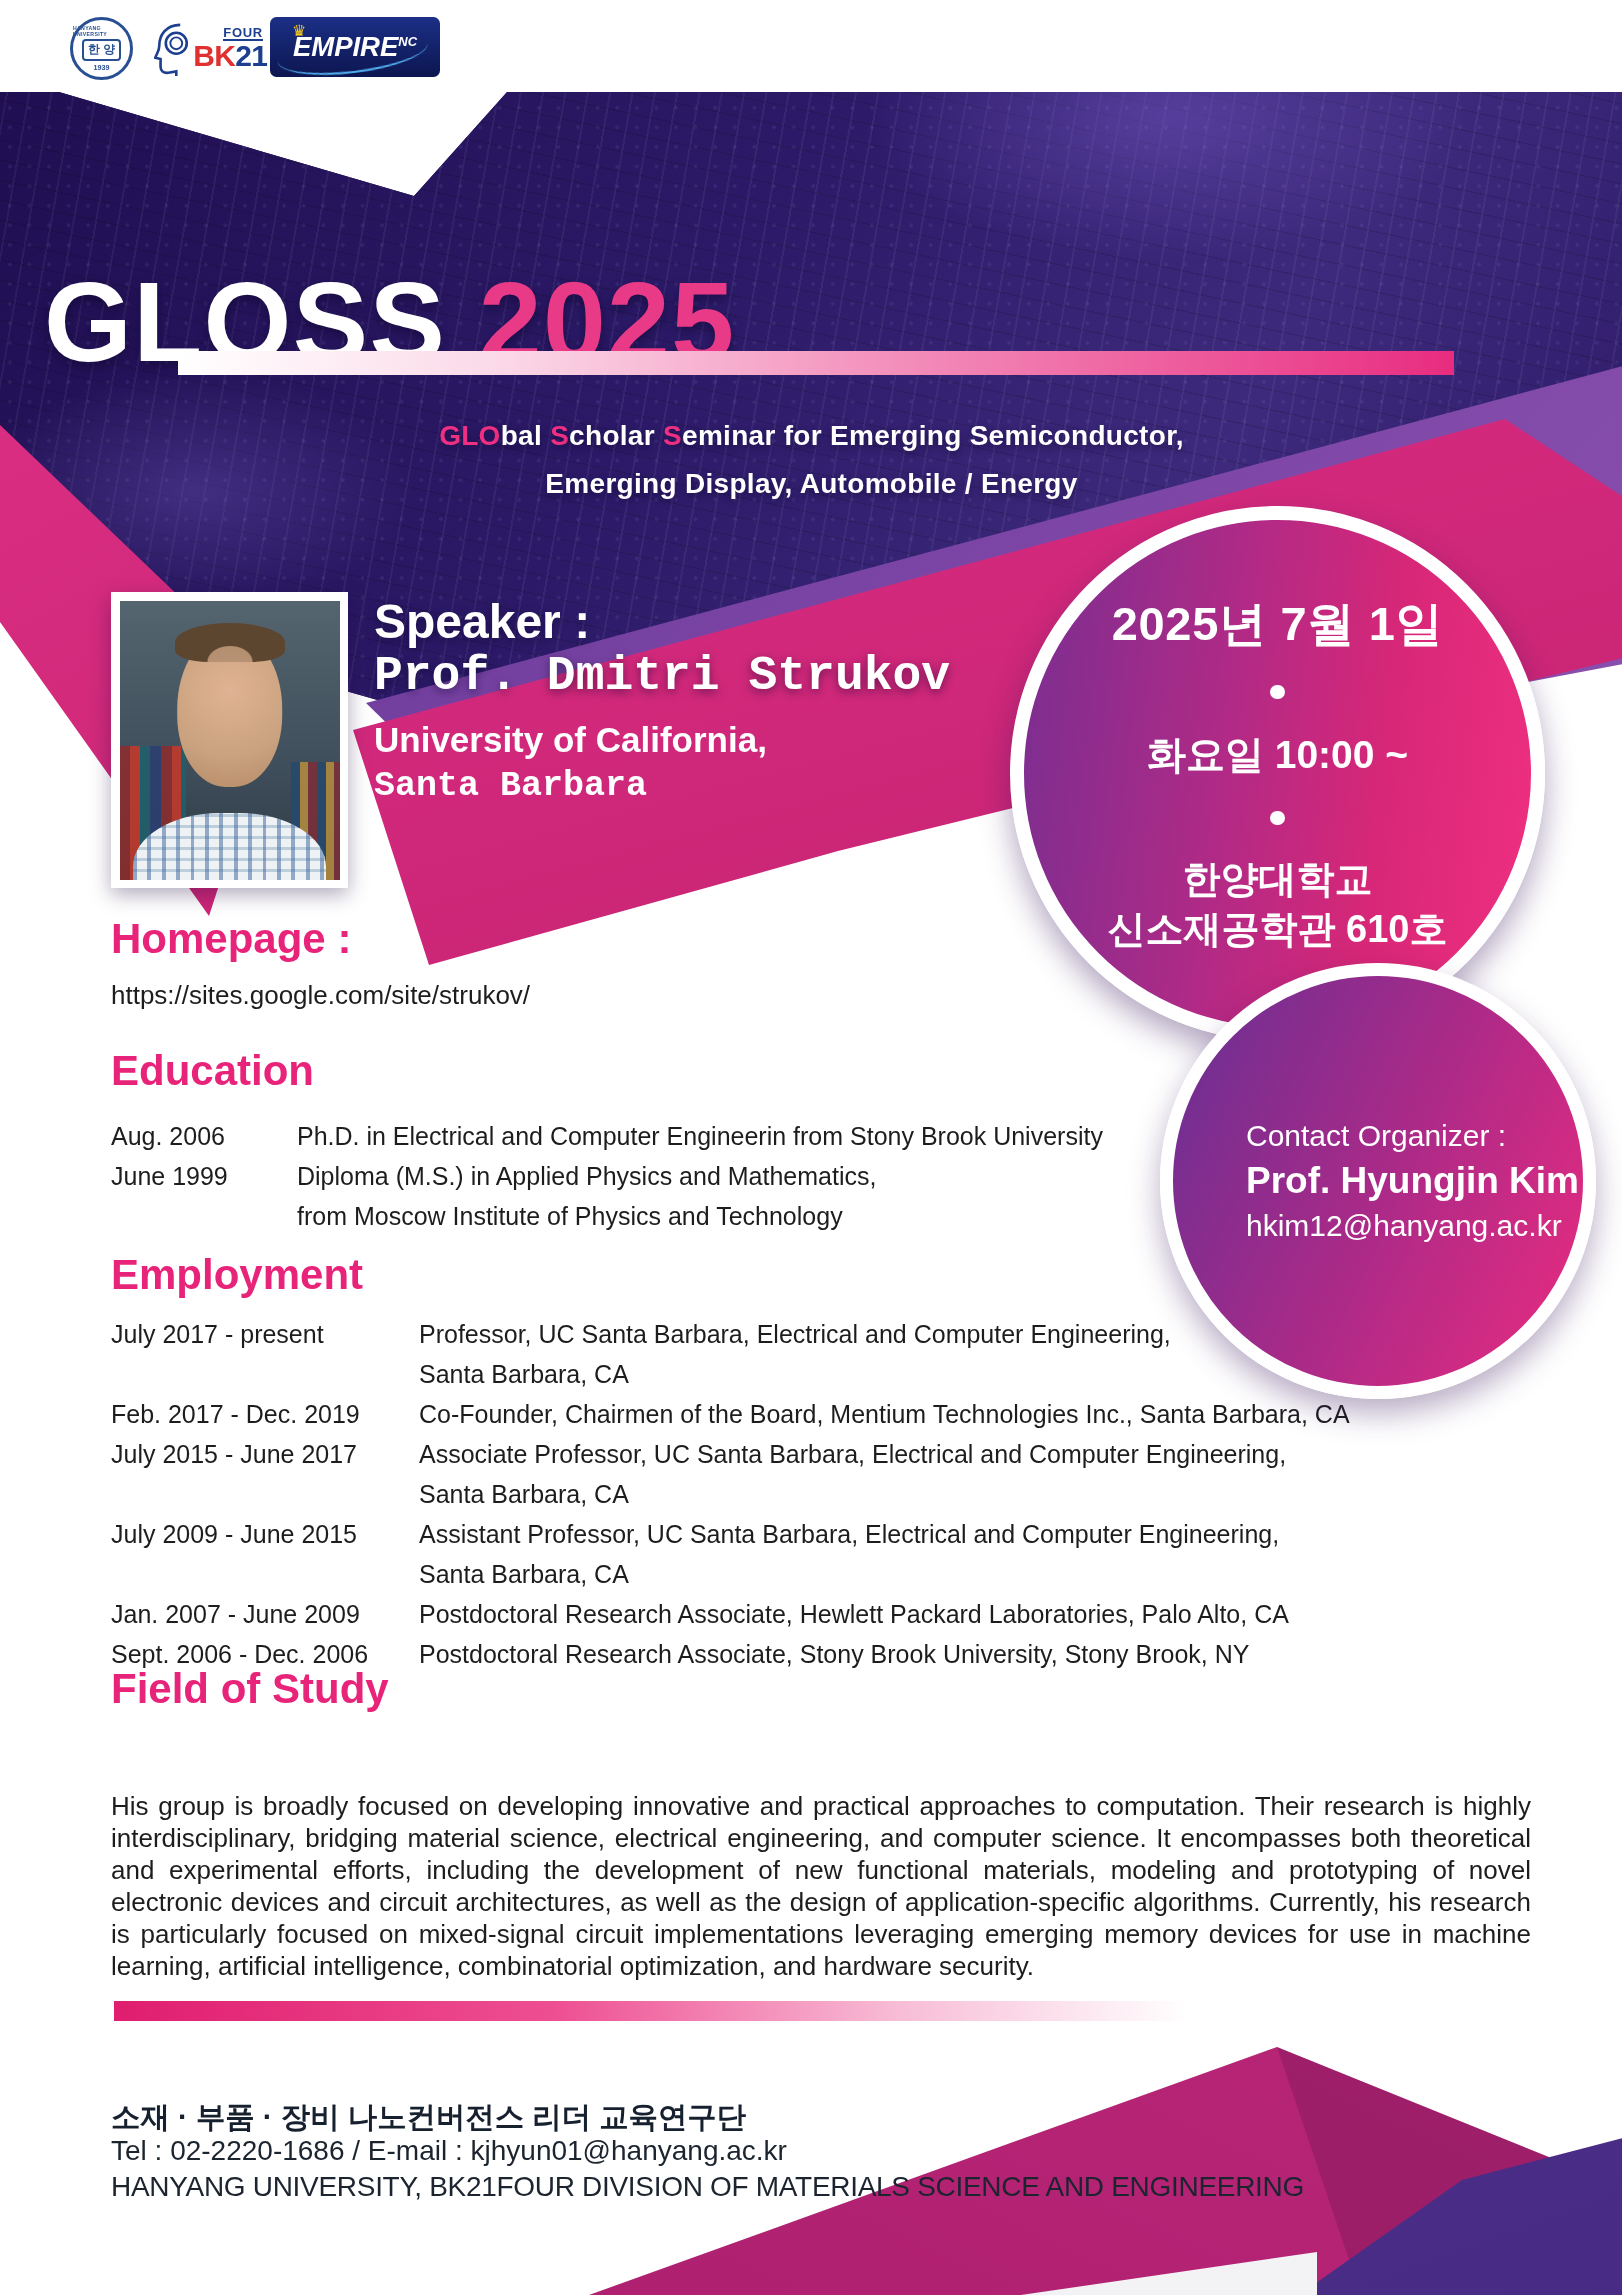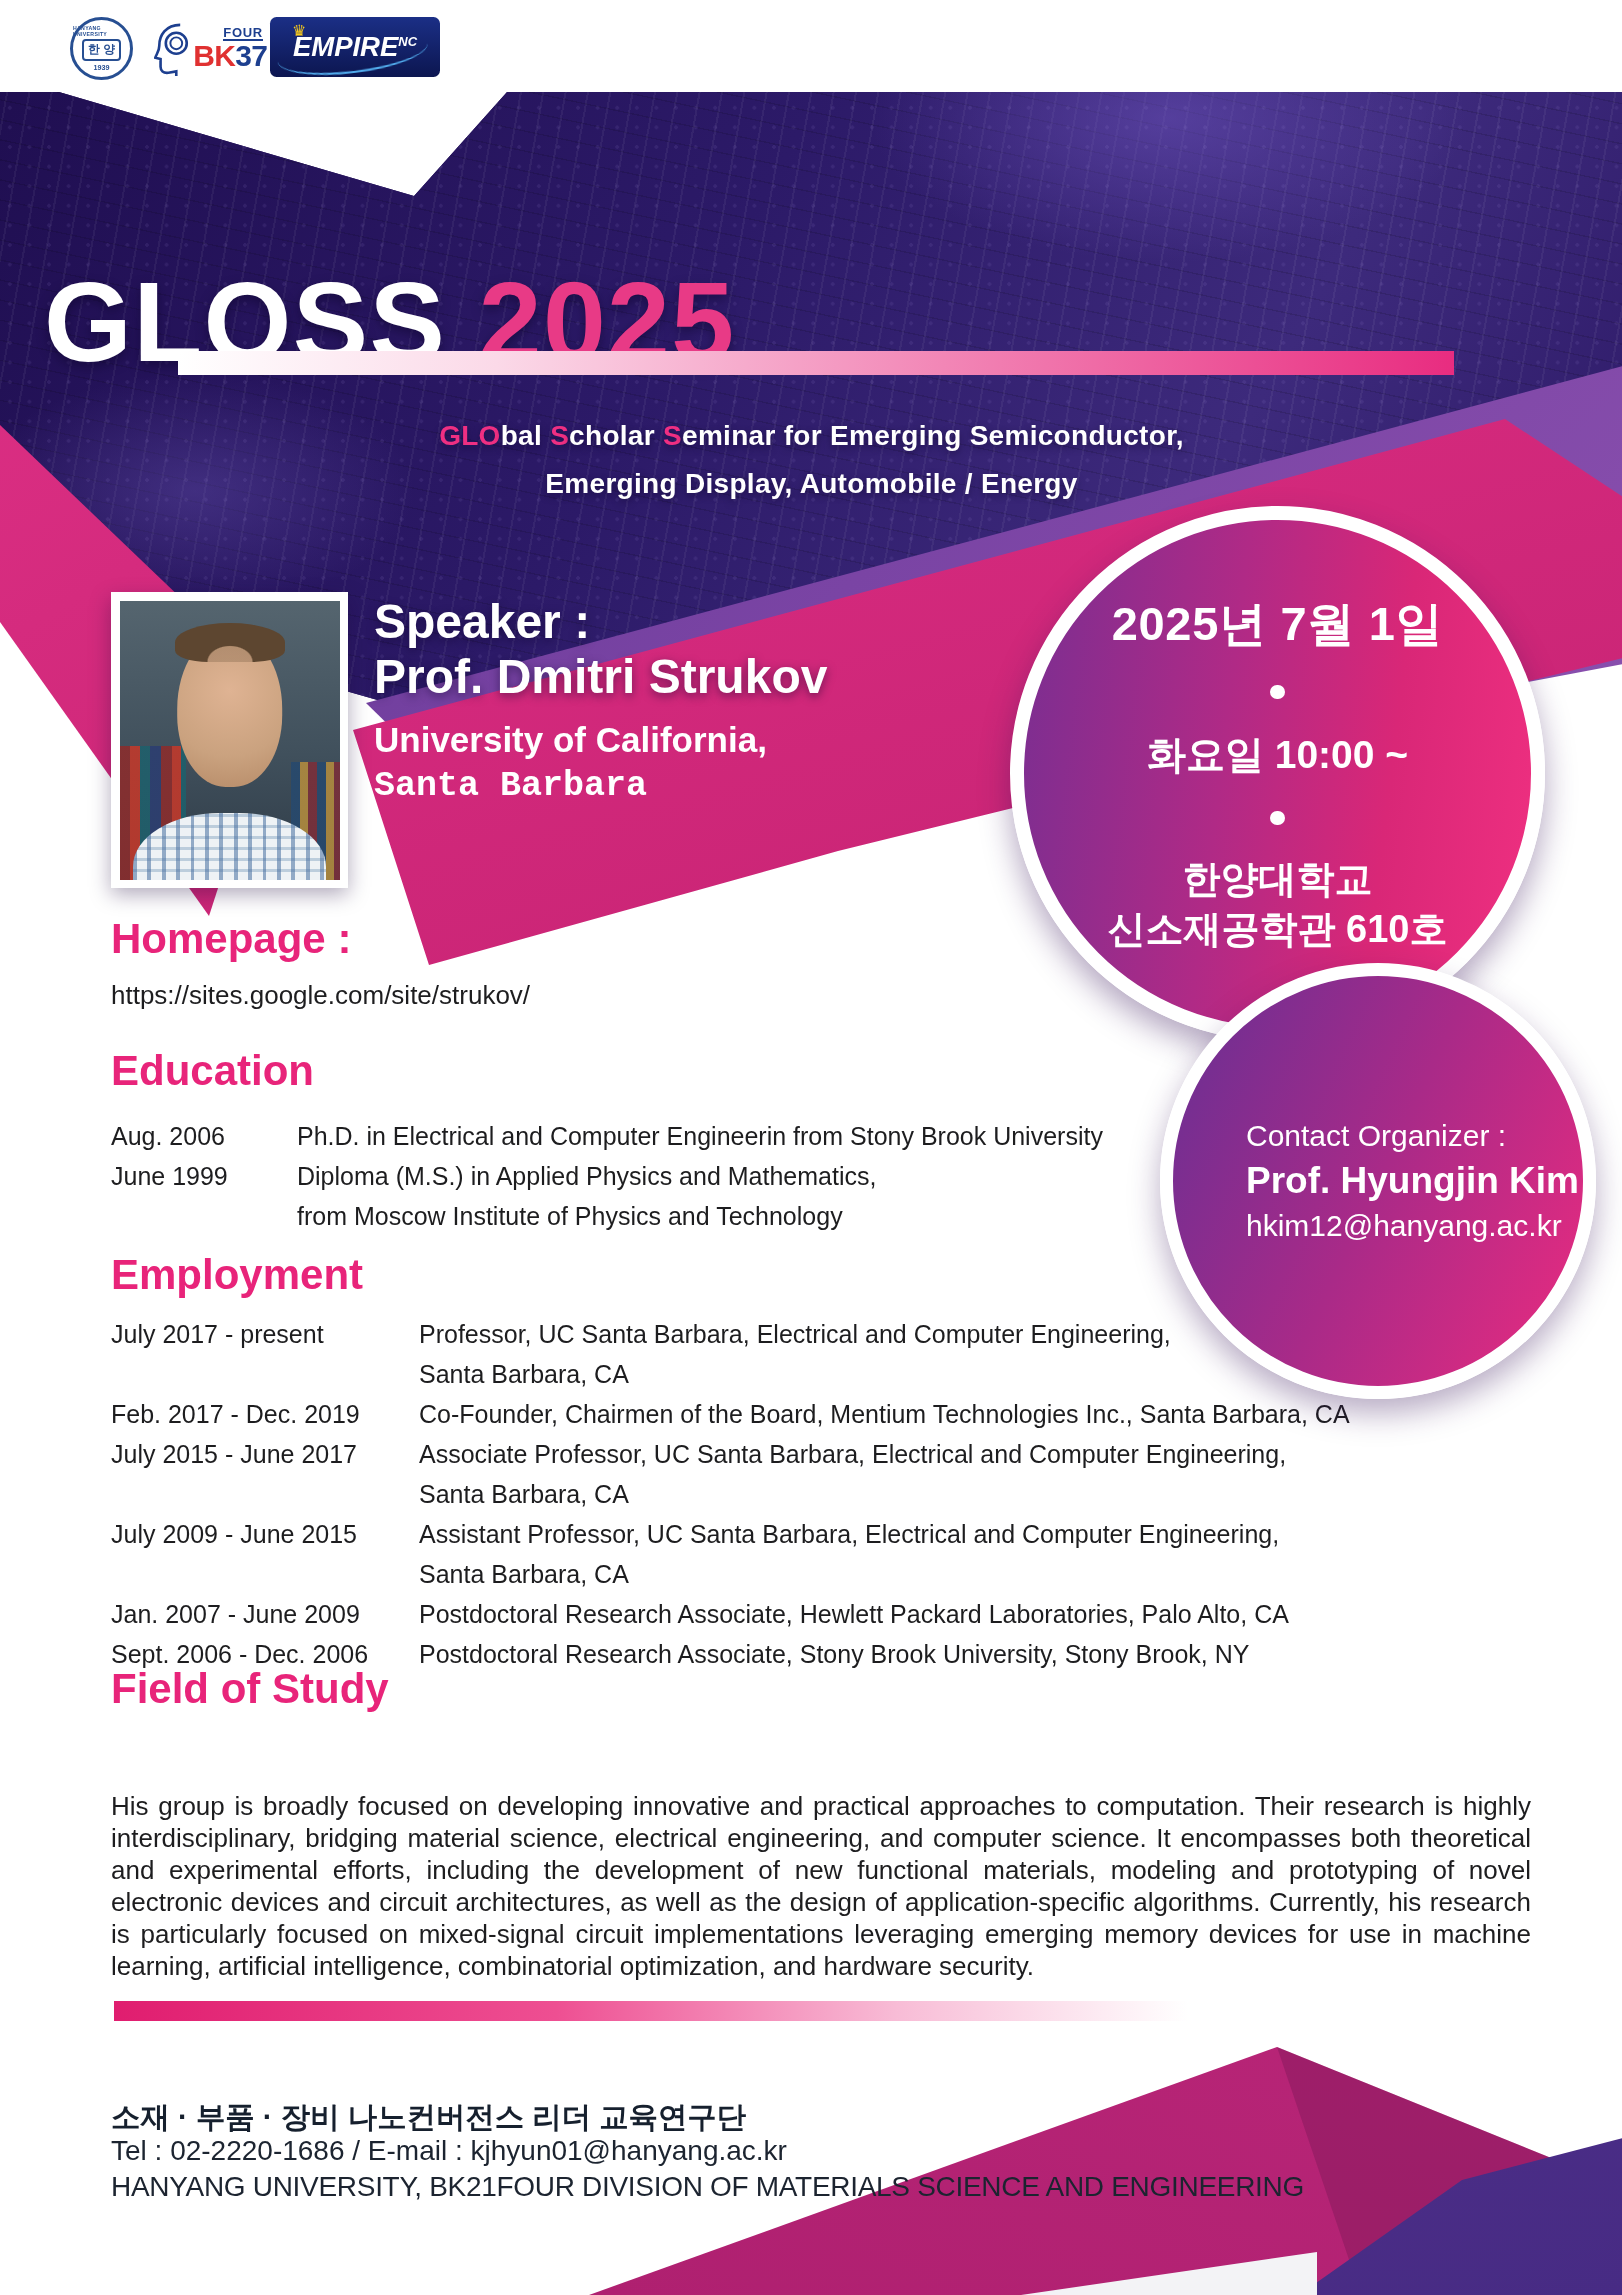--- a/index.html
+++ b/index.html
@@ -85,21 +85,21 @@
     border-radius:50% 50% 30% 30%;
     background:radial-gradient(ellipse at 50% 100%, rgba(93,70,48,0) 28%, #5d4630 30%),
                linear-gradient(90deg,#5d4630 0 24%, rgba(93,70,48,.25) 30% 70%, #5d4630 76% 100%);}
   .shirt{position:absolute;left:6%;bottom:0;width:88%;height:24%;
     border-radius:45% 45% 0 0/80% 80% 0 0;
     background:repeating-linear-gradient(90deg, rgba(70,110,160,.55) 0 3.9px, transparent 3.9px 14.4px),
                repeating-linear-gradient(0deg, #eef2f5 0 7.9px,#bccddc 7.9px 11px);}
   .sp-label{left:374px;top:594px;font-size:48px;font-weight:bold;color:#ffffff;
     text-shadow:0 3.3px 9.2px rgba(15,5,45,.5);}
   .sp-name{left:374px;top:649px;font-size:48px;font-weight:bold;color:#ffffff;
-    text-shadow:0 3.3px 9.2px rgba(15,5,45,.5);}
+    text-shadow:0 3.3px 9.2px rgba(15,5,45,.5);font-family:Liberation Mono, monospace;}
   .sp-aff1{left:374px;top:720px;font-size:35px;font-weight:bold;color:#ffffff;}
   .sp-aff2{left:374px;top:766px;font-size:35px;font-weight:bold;color:#ffffff;font-family:Liberation Mono, monospace;}
 
   
   .date-circle{left:1010px;top:506px;width:535px;height:535px;border-radius:50%;
     border:14.4px solid #ffffff;box-sizing:border-box;
     background:linear-gradient(97deg,#7c2e91 2%,#b02a86 40%,#d92777 70%,#ee2f80 98%);
     box-shadow:0 14.4px 31px rgba(55,20,90,.38);
     display:flex;flex-direction:column;align-items:center;justify-content:center;
     color:#ffffff;text-align:center;}
@@ -166,21 +166,21 @@
   <div class="abs bk21 z3">
     <svg class="bk-head" viewBox="0 0 58 84">
       <path d="M40 6 C18 6 8 22 8 38 C8 46 4 50 2 56 L10 58 L10 70 C10 76 14 80 22 79 L34 77 L34 84" fill="none" stroke="#1d3f8f" stroke-width="4"></path>
       <circle cx="34" cy="34" r="16" fill="none" stroke="#1d3f8f" stroke-width="4"></circle>
       <circle cx="34" cy="34" r="9" fill="none" stroke="#1d3f8f" stroke-width="3"></circle>
     </svg>
     <div class="bk-text">
       <div class="bk-four">FOUR</div>
       <div class="bk-row">
         <span class="bk-bk">BK</span>
-        <span class="bk-21">37</span>
+        <span class="bk-21">21</span>
       </div>
     </div>
   </div>
   <div class="abs empire z3">
     <span class="empire-crown">♛</span>
     <span class="empire-word"><span>EMPIRE</span><span class="empire-sup">NC</span></span>
     <div class="empire-swoosh"></div>
   </div>
 
   <div class="abs title z3">

